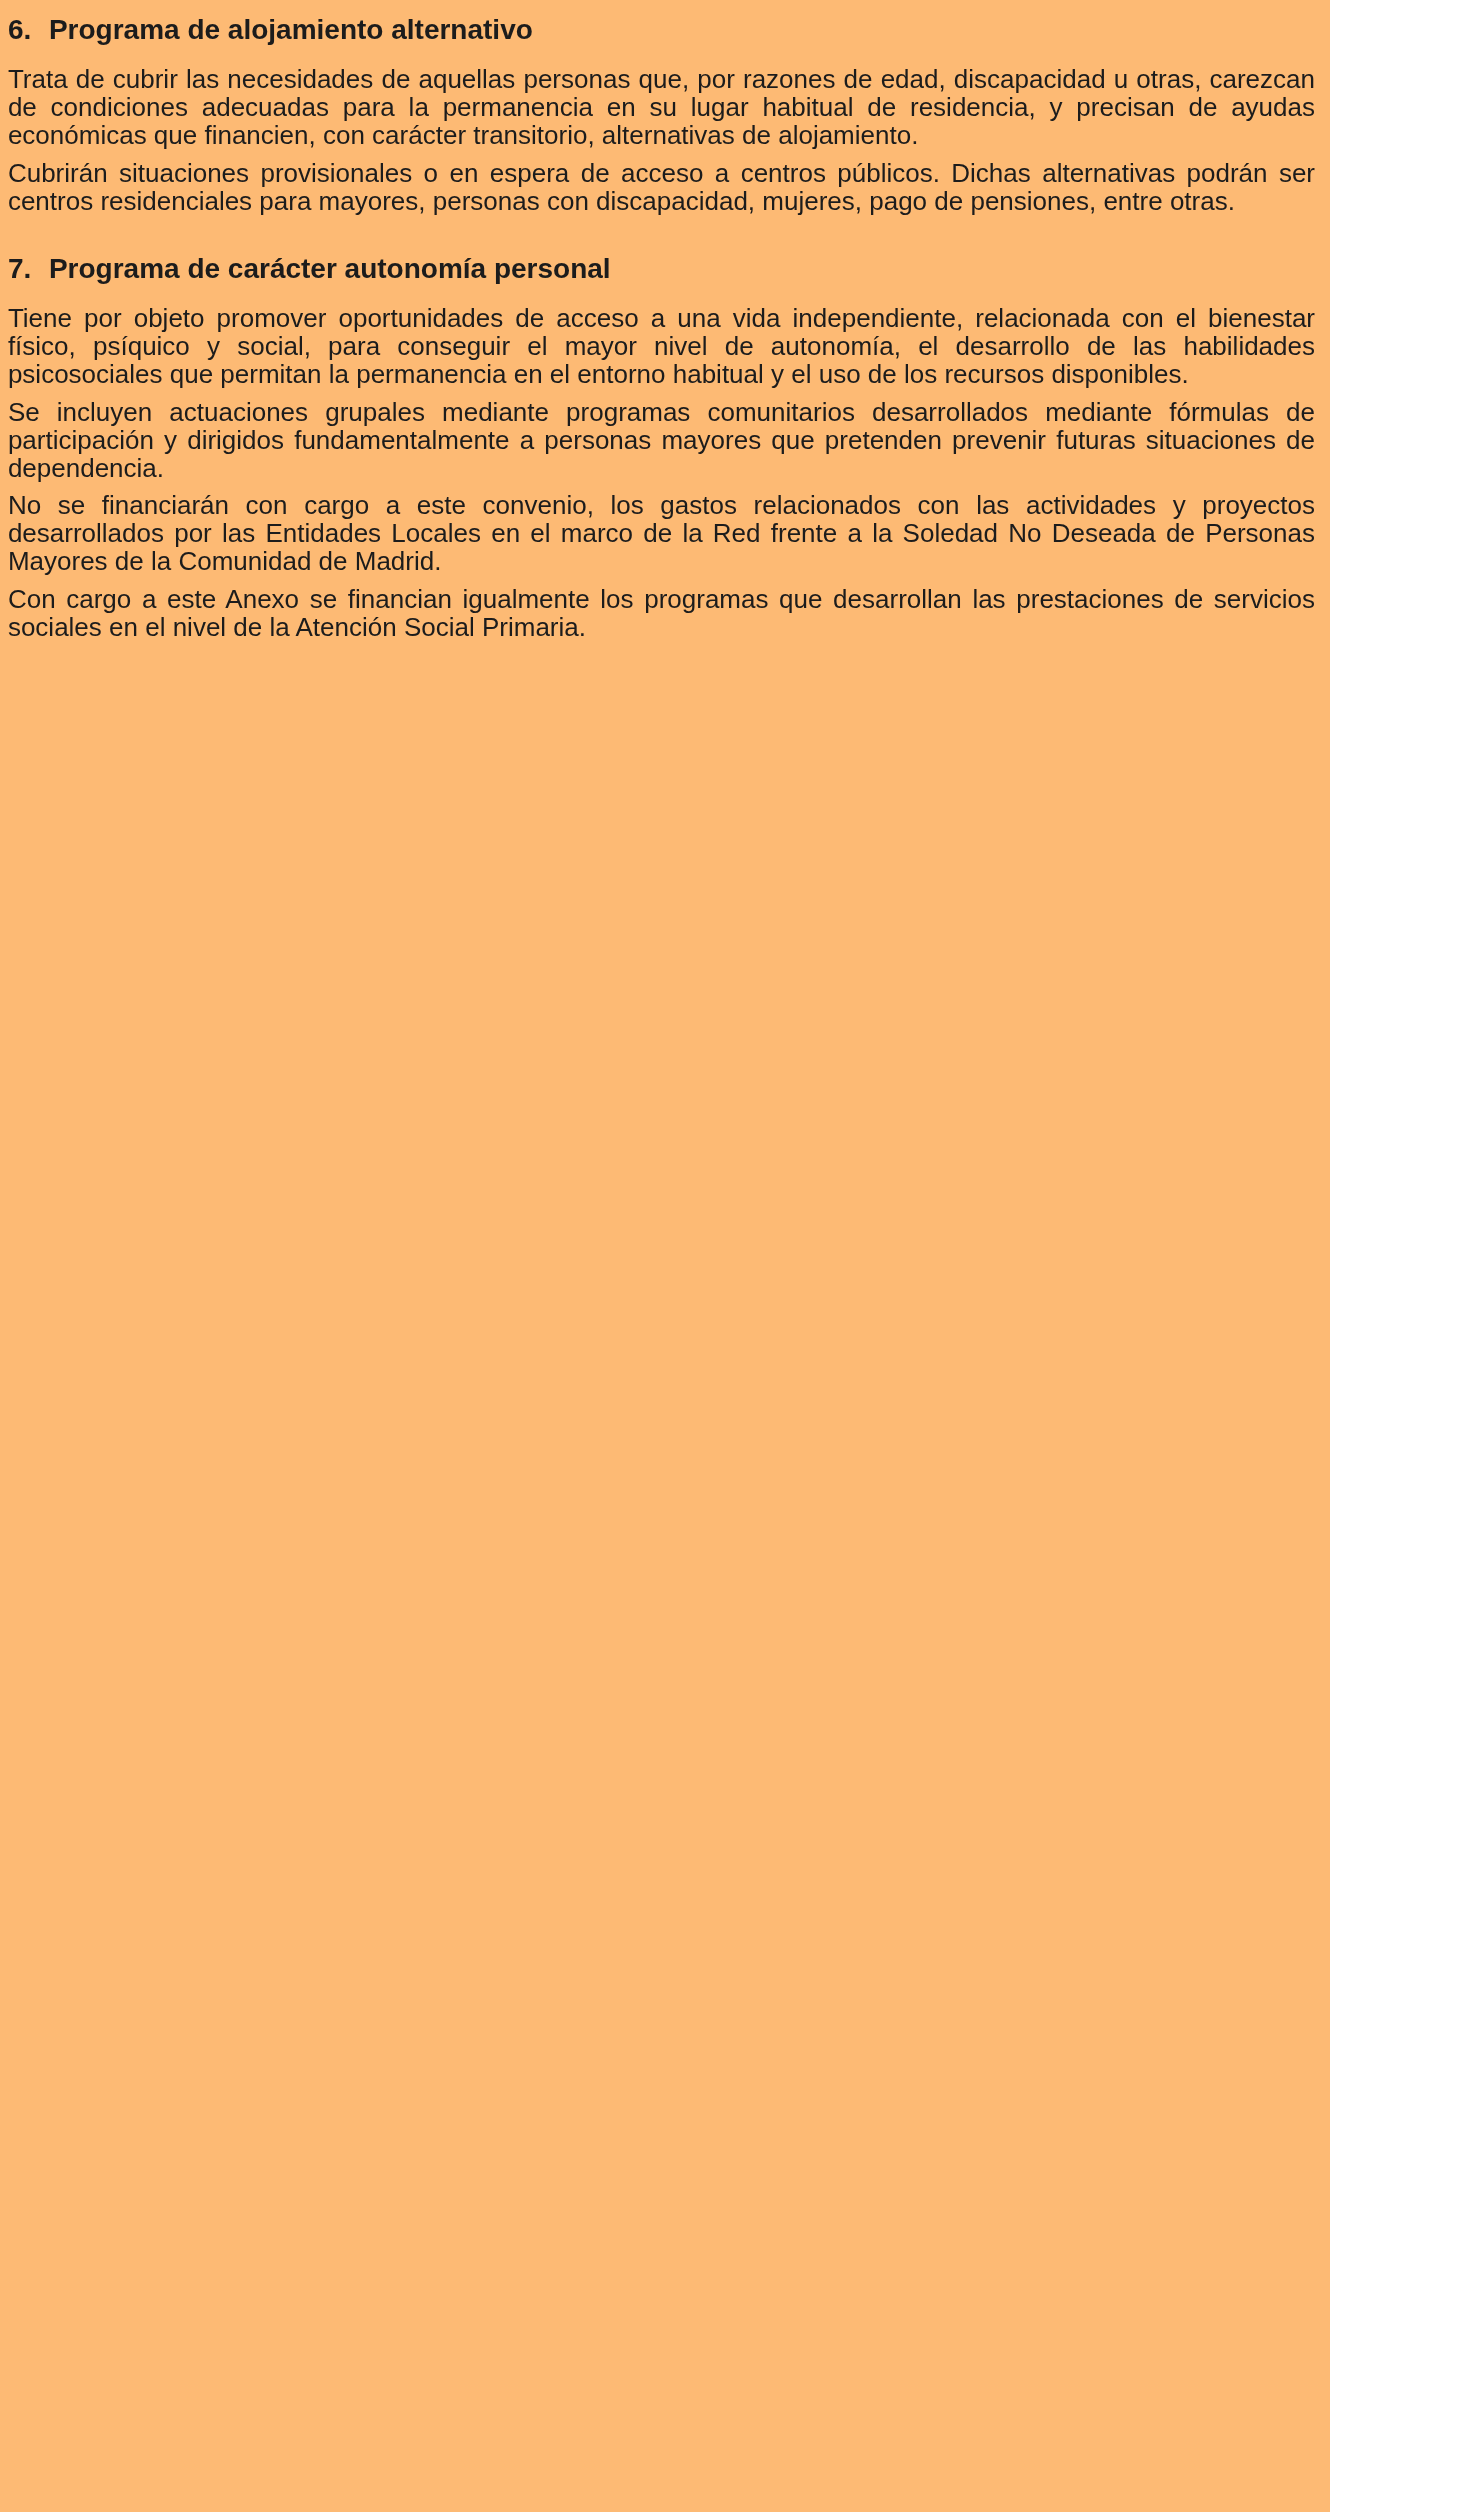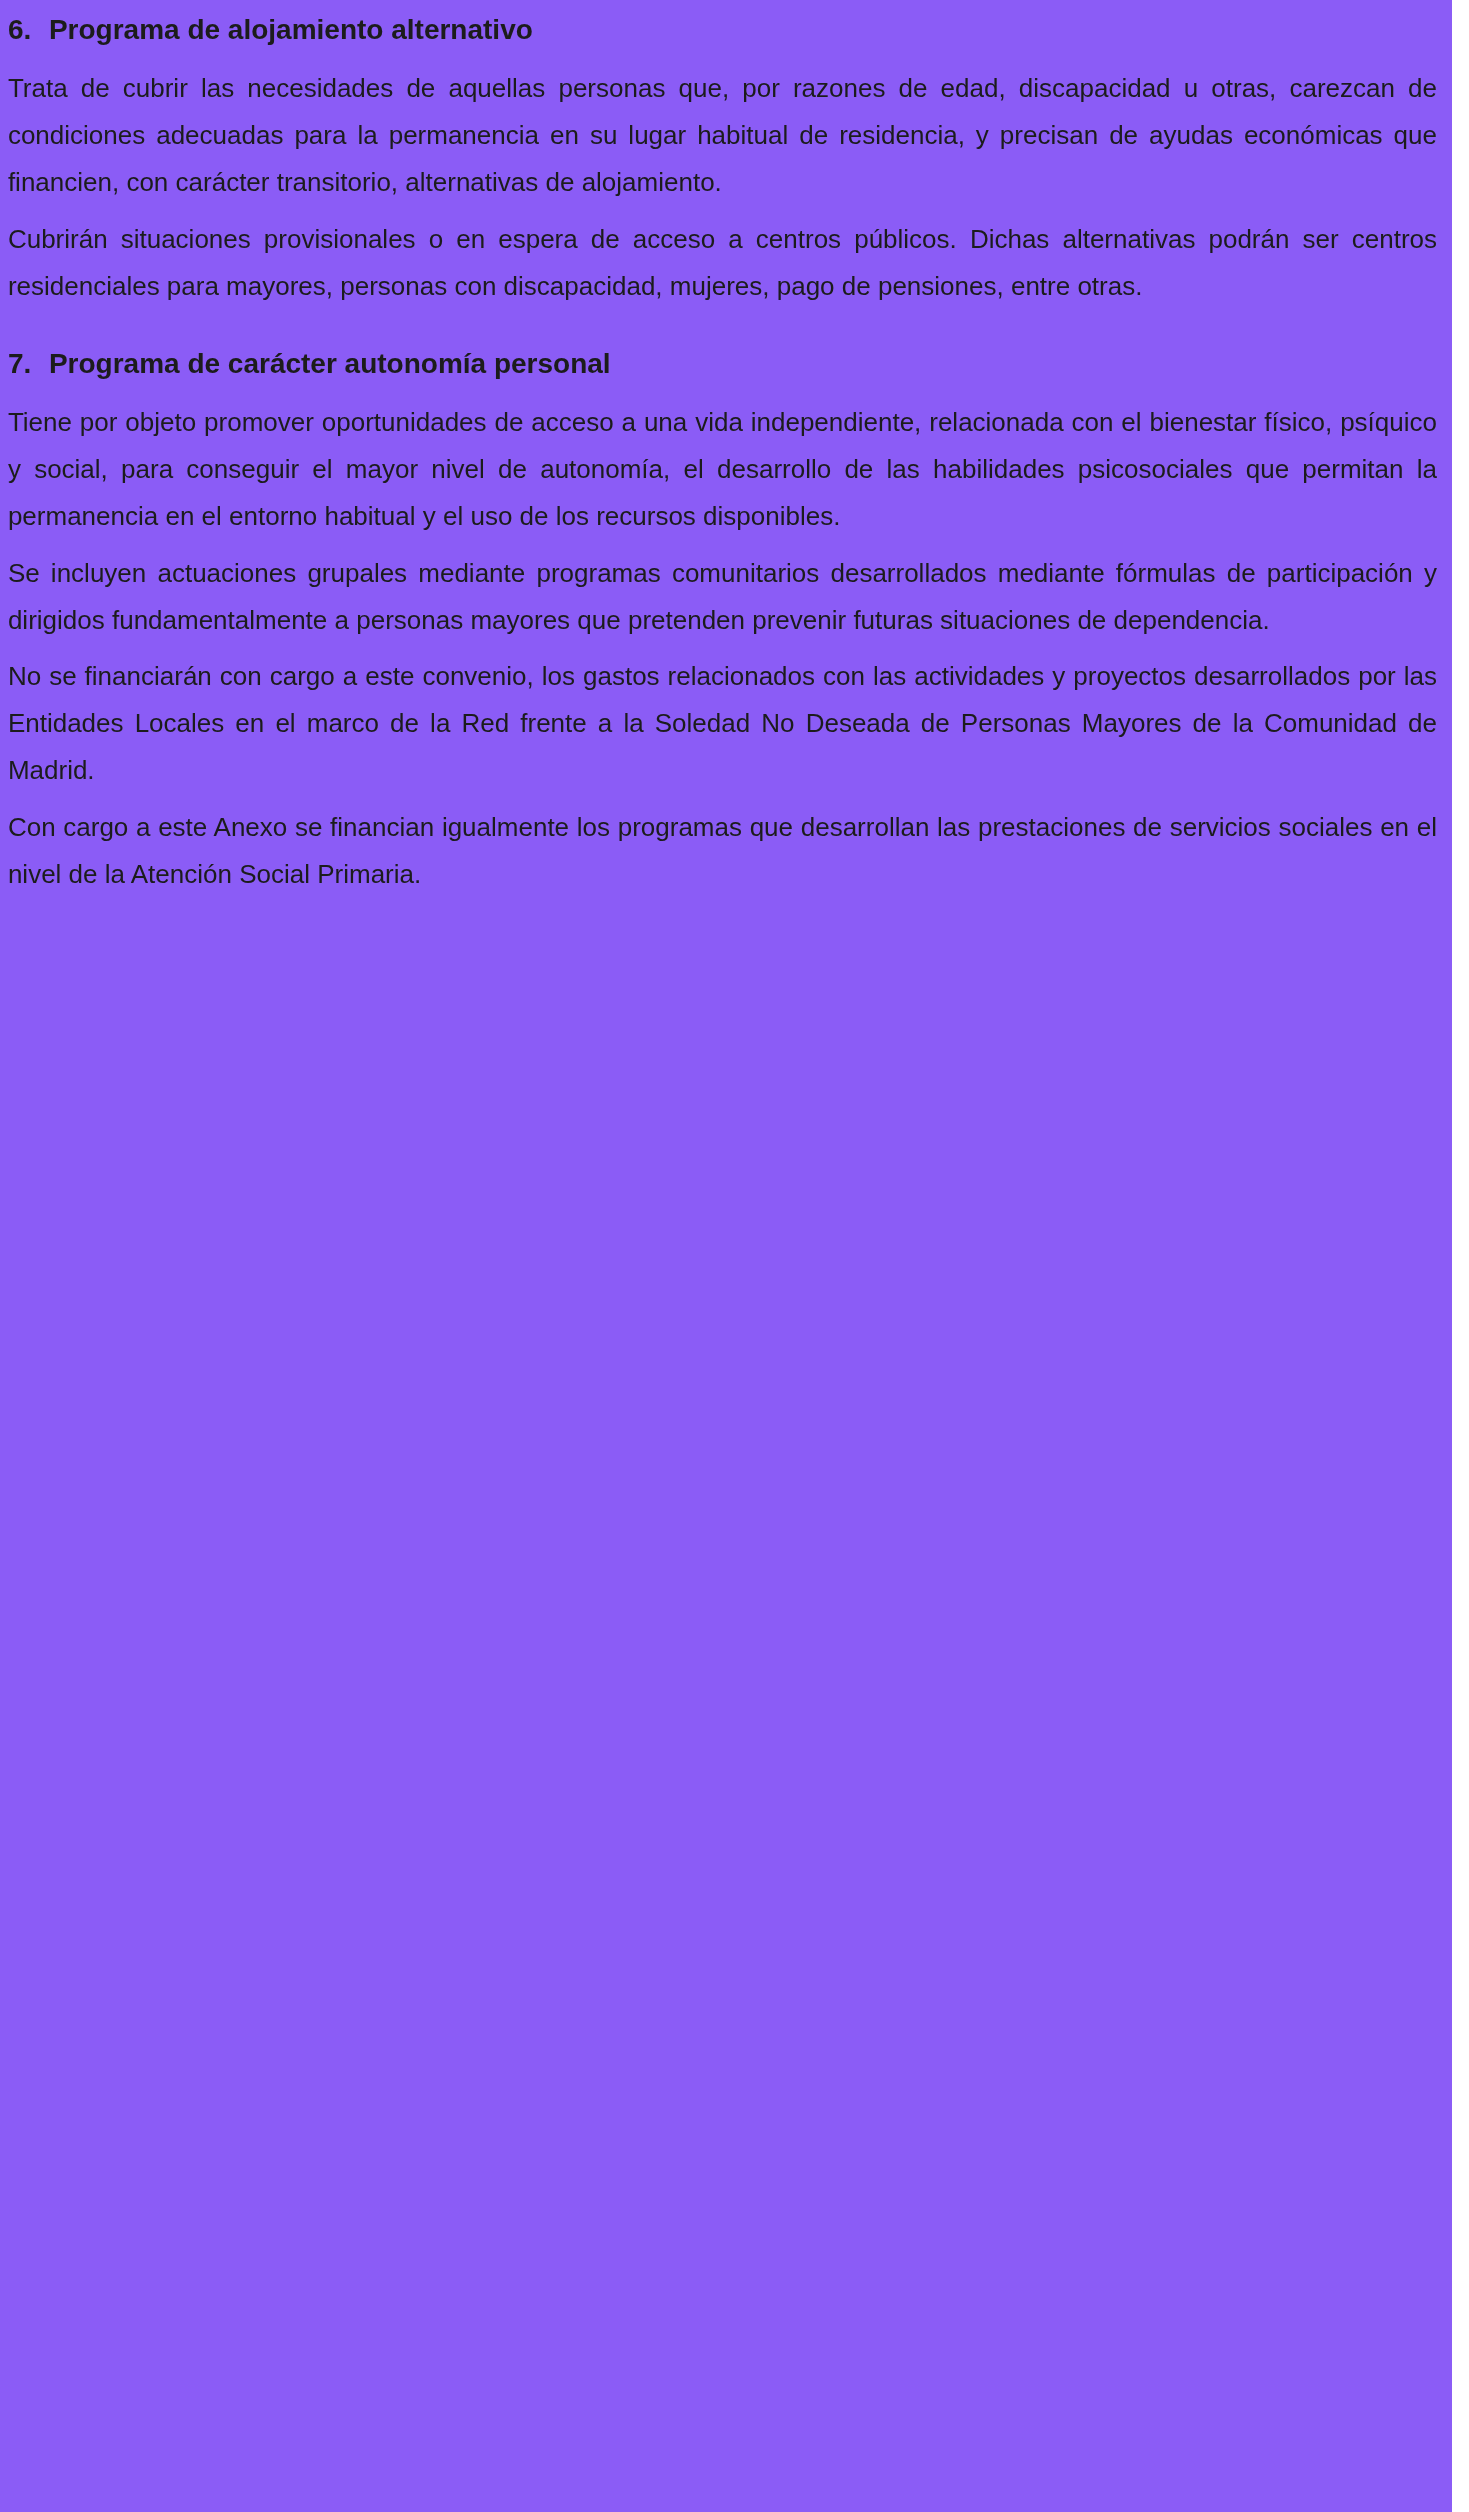--- a/index.html
+++ b/index.html
@@ -9,45 +9,45 @@
   }
   body {
     width: 1470px;
     height: 2512px;
     overflow: hidden;
     font-family: "Liberation Sans", sans-serif;
     color: #1c1c1c;
   }
   .page {
     box-sizing: border-box;
-    width: 1452px;
+    width: 1330px;
     height: 2512px;
     padding: 10.5px 15px 0 7.9px;
-    background: #8b5cf6;
+    background: #fdba74;
   }
   .heading {
     font-weight: 700;
     font-size: 28px;
     line-height: 37px;
     margin: 0 0 17.5px 0;
     text-align: left;
   }
   .heading .h-num {
     display: inline-block;
     min-width: 41px;
   }
   .heading.num-7 {
     margin-top: 35px;
   }
   .heading.section-plain {
     margin-top: 42px;
   }
   .para {
     font-size: 26px;
-    line-height: 47px;
+    line-height: 28px;
     margin: 0 0 9.6px 0;
     text-align: justify;
     text-justify: inter-word;
   }
 </style>
 </head>
 <body>
 
 <div class="page">
 

